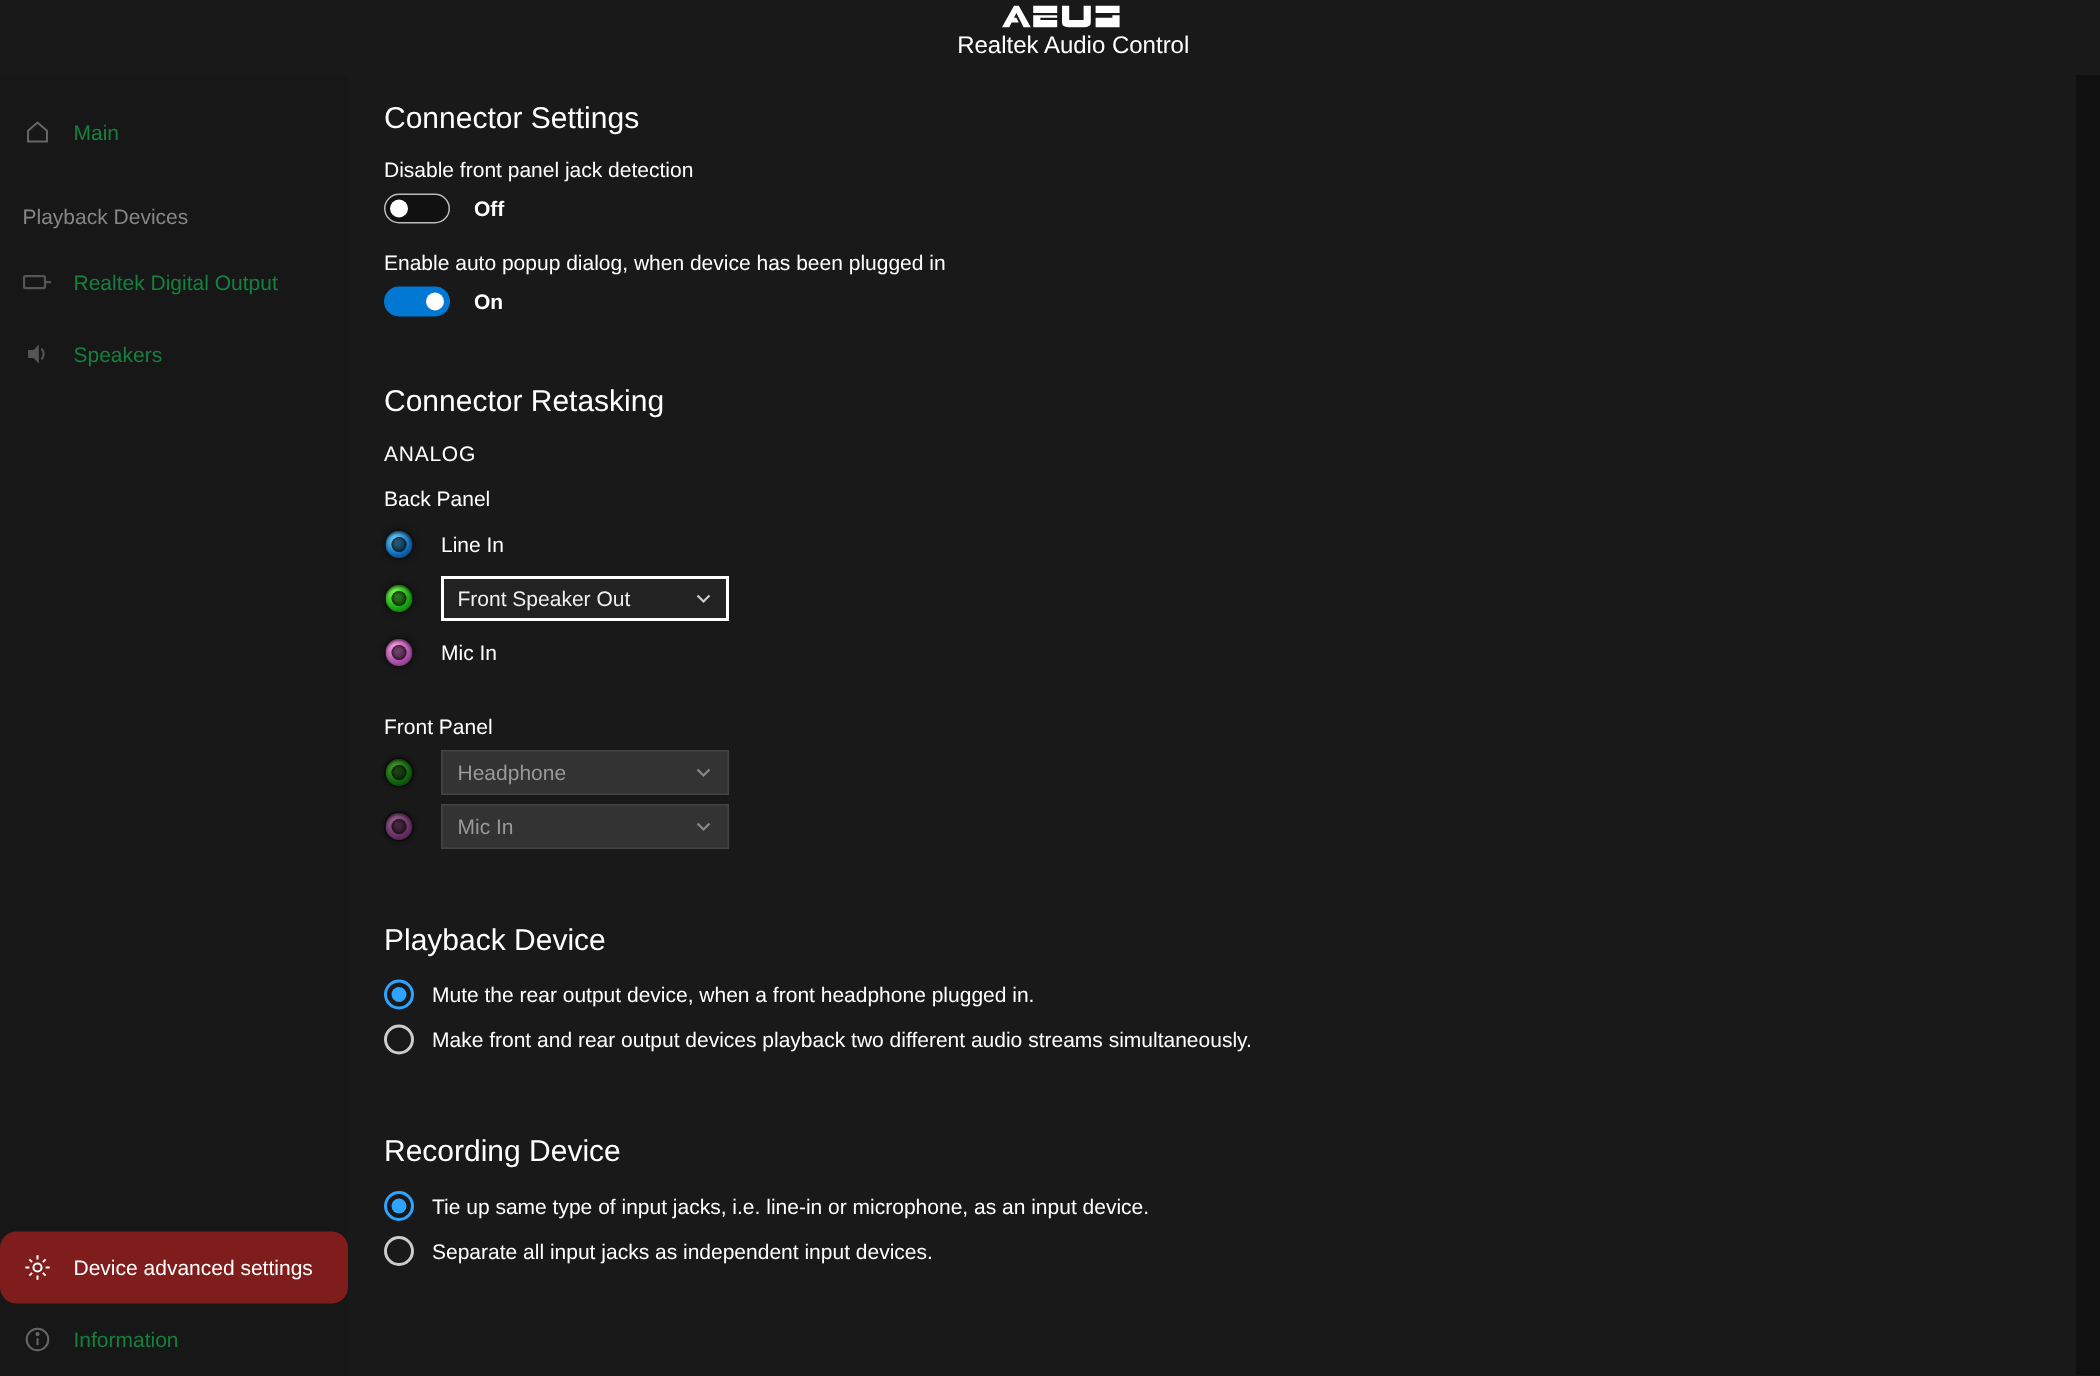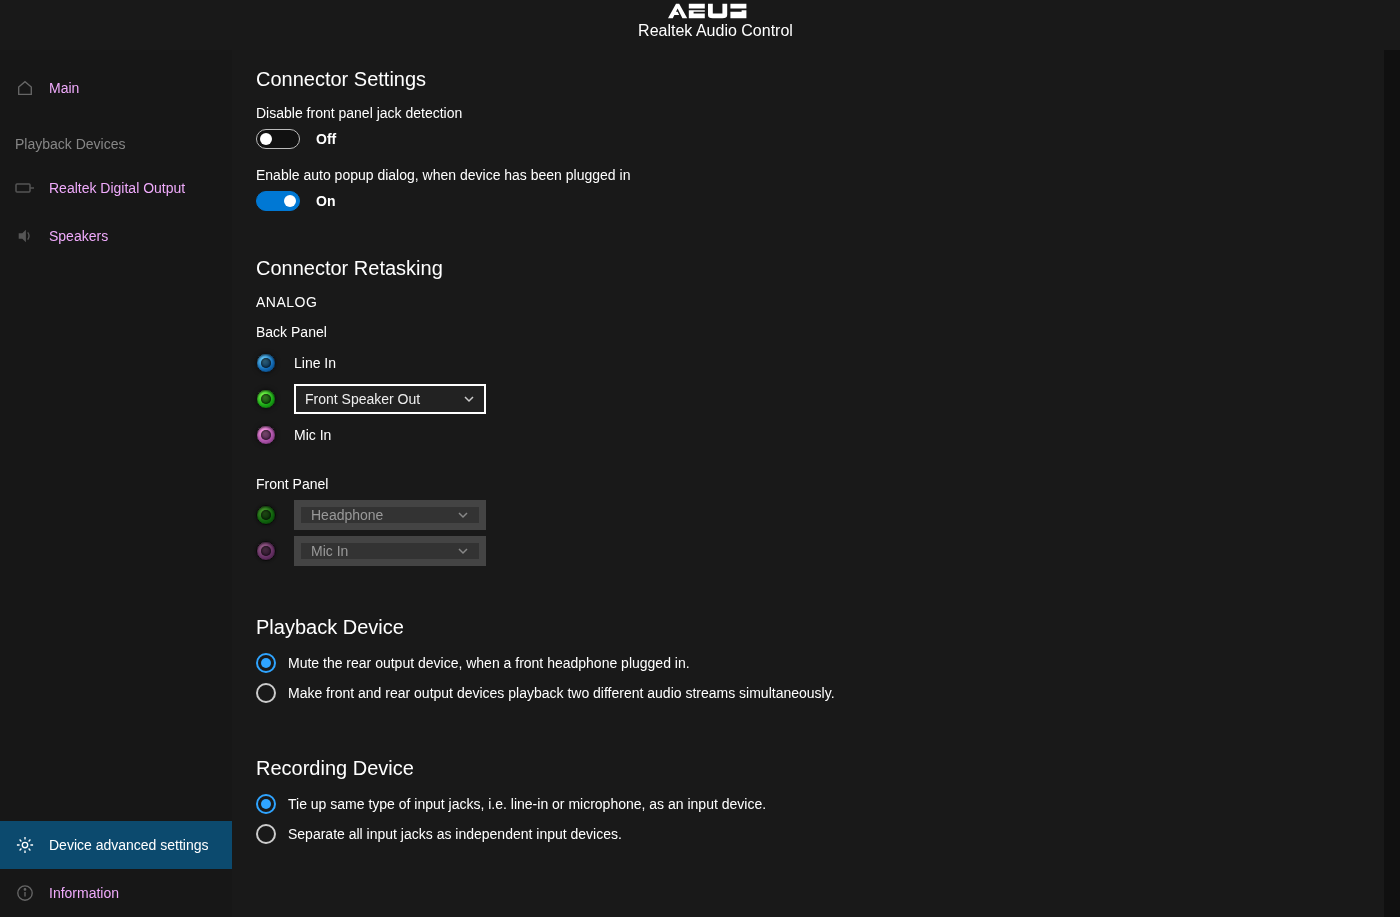--- a/index.html
+++ b/index.html
@@ -10,22 +10,22 @@
   .titlebar { height: 50px; display: flex; align-items: center; padding-left: 15px; flex-direction: column; }
   .titlebar .logo { width: 80px; color: #fff; font-weight: bold; letter-spacing: 0; font-size: 18px; display: flex; align-items: center; }
   .titlebar .title { font-size: 16px; margin-left: 16px; }
   .window-controls { margin-left: auto; display: flex; height: 100%; }
   .window-controls .btn { width: 46px; height: 32px; display:flex; align-items:center; justify-content:center; color: #fff; }
 
   .body { display: flex; flex: 1; min-height: 0; }
 
   
   .sidebar { width: 232px; background: #171717; display: flex; flex-direction: column; padding-top: 14px; }
-  .side-item { display: flex; align-items: center; height: 48px; padding-left: 15px; gap: 14px; color: #f0abfc; font-size: 14px; }
-  .side-item.selected { background: #0c4a6e; color: #fff; }
+  .side-item { display: flex; align-items: center; height: 48px; padding-left: 15px; gap: 14px; color: #15803d; font-size: 14px; }
+  .side-item.selected { background: #7f1d1d; color: #fff; border-radius: 11px; }
   .side-item .icon { width: 20px; height: 20px; display:flex; align-items:center; justify-content:center; color: #666; }
   .side-item.selected .icon { color: #fff; }
   .side-heading { color: #868686; font-size: 14px; padding: 24px 0 12px 15px; }
   .sidebar-spacer { flex: 1; }
 
   
   .content { flex: 1; background: #191919; padding: 18px 0 0 24px; position: relative; overflow-y: auto; }
   .section-title { font-size: 20px; font-weight: 400; margin-bottom: 14px; margin-top: 8px; }
   .section-title.first { margin-top: 0; }
   .label { font-size: 14px; margin-bottom: 8px; display: block; }
@@ -43,21 +43,21 @@
 
   .jack-row { display:flex; align-items:center; gap: 18px; margin-bottom: 6px; height: 30px; }
   .jack-dot { width: 20px; height: 20px; border-radius: 50%; position: relative; box-shadow: inset 0 1px 2px rgba(0,0,0,0.6), 0 0 4px rgba(0,0,0,0.5); border: 1px solid #111; }
   .jack-dot::after { content:""; position:absolute; top:4px; left:4px; width:10px; height:10px; border-radius:50%; background: rgba(0,0,0,0.5); box-shadow: inset 0 0 3px #000; }
   .jack-blue  { background: radial-gradient(circle at 35% 30%, #6bd0ff 0%, #1168b3 60%, #0a3a66 100%); }
   .jack-green { background: radial-gradient(circle at 35% 30%, #7cff4d 0%, #17a314 60%, #0c5c0a 100%); }
   .jack-pink  { background: radial-gradient(circle at 35% 30%, #ff9ee6 0%, #a84fa6 60%, #6b2e6a 100%); }
   .jack-dim   { filter: brightness(0.6); }
   .jack-text  { font-size: 14px; }
 
-  .dropdown { width: 192px; height: 30px; border: 7px solid #0f766e; color: #eee; display:flex; align-items:center; justify-content:space-between; padding: 0 10px; font-size: 14px; background: #222; }
+  .dropdown { width: 192px; height: 30px; border: 1px solid #0f766e; color: #eee; display:flex; align-items:center; justify-content:space-between; padding: 0 10px; font-size: 14px; background: #222; }
   .dropdown.focused { border: 2px solid #fff; padding: 0 9px; }
   .dropdown.disabled { background: #333; color: #999; border-color: #444; }
   .chev { width: 12px; height: 12px; display:flex; align-items:center; justify-content:center; }
 
   .radio-row { display:flex; align-items:center; gap: 12px; margin-bottom: 10px; }
   .radio { width: 20px; height: 20px; border: 2px solid #ccc; border-radius: 50%; display:flex; align-items:center; justify-content:center; flex-shrink: 0; }
   .radio.selected { border-color: #2fa4ff; }
   .radio.selected .dot { width: 10px; height: 10px; border-radius:50%; background: #2fa4ff; }
   .radio-label { font-size: 14px; }
 

